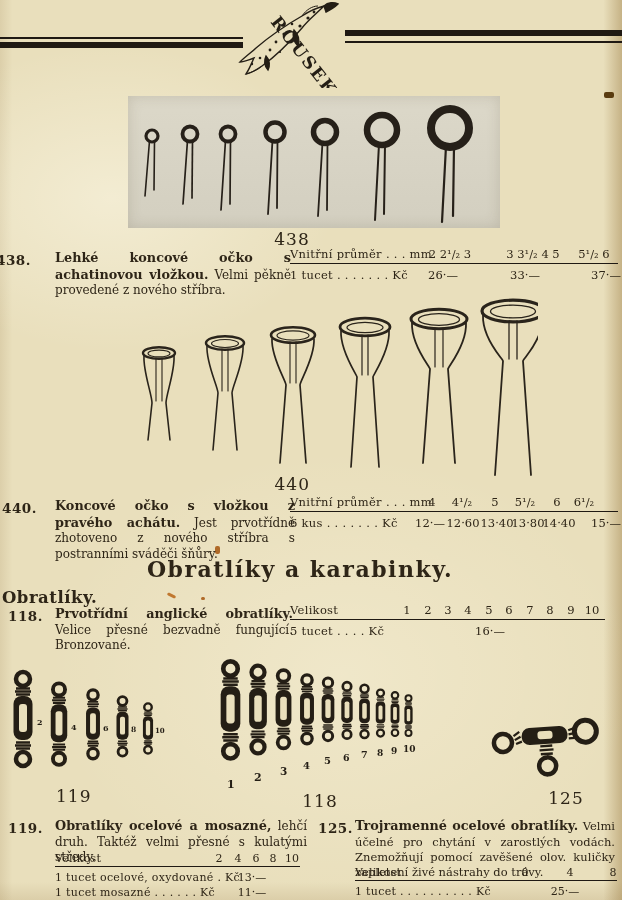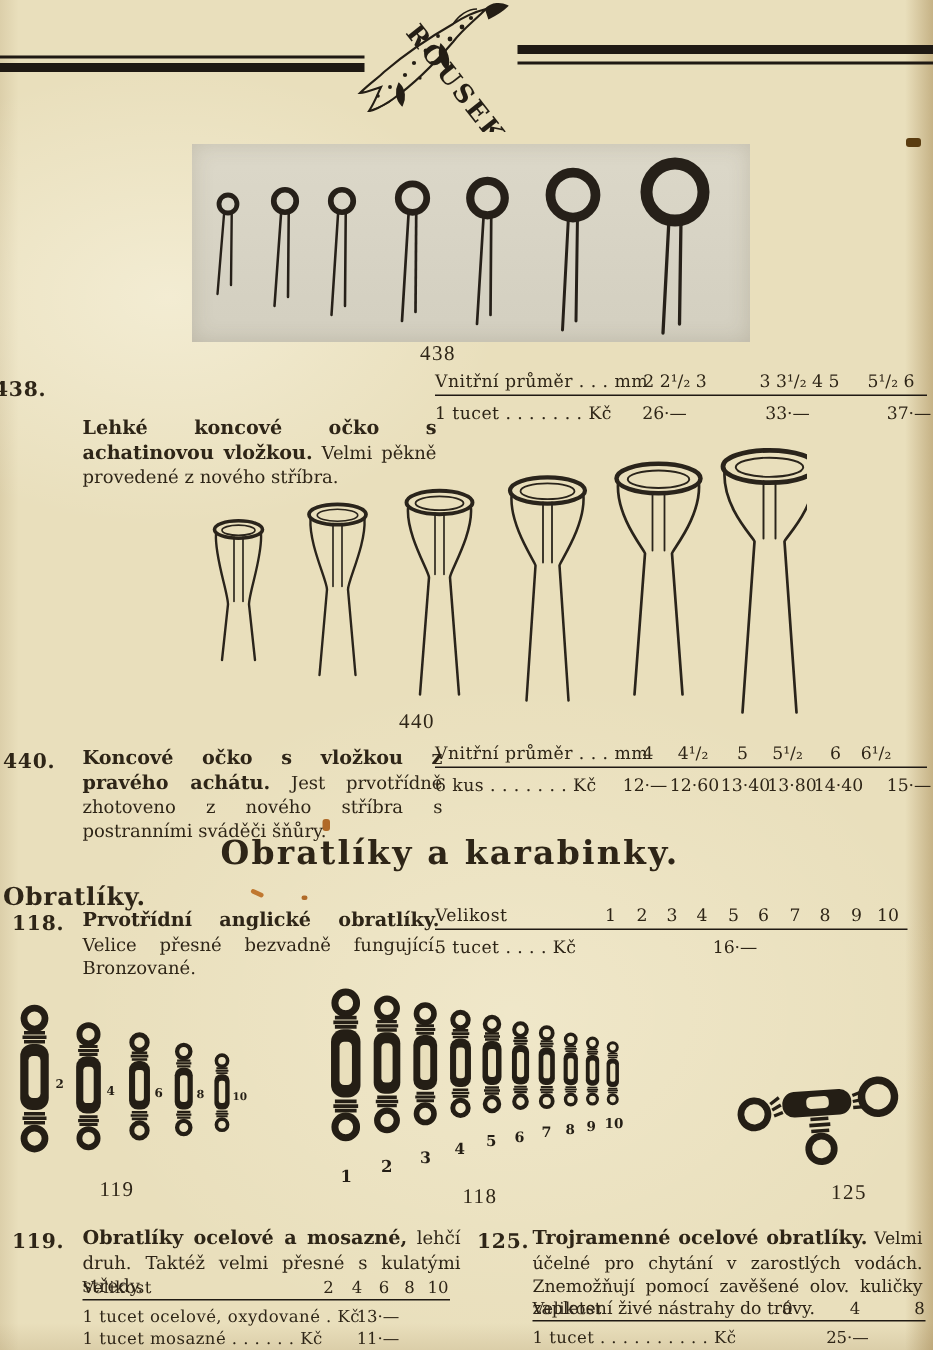--- a/index.html
+++ b/index.html
@@ -15,21 +15,21 @@
       #e9dfbc;
   }
   .abs{position:absolute;}
   .rule{position:absolute;background:#1f1913;}
   .num{position:absolute;font-weight:bold;font-size:13.5px;letter-spacing:.5px;}
   .desc{position:absolute;font-size:12px;line-height:1.3;text-align:justify;}
   .desc .lead{font-weight:bold;font-size:12.8px;}
   .tbl{position:absolute;font-size:11.5px;}
   .trowlab{position:absolute;left:0;white-space:nowrap;letter-spacing:.3px;}
   .tcell{position:absolute;transform:translateX(-50%);white-space:nowrap;}
-  .cap{position:absolute;font-size:14px;letter-spacing:1px;font-family:Liberation Serif, serif;}
+  .cap{position:absolute;font-size:17px;letter-spacing:1px;}
   .hdg{position:absolute;font-weight:bold;}
   .stain{position:absolute;border-radius:2px;}
   svg text{font-family:"DejaVu Serif","Liberation Serif",serif;fill:#241e15;}
 </style>
 </head>
 <body>
 
 <div class="page">
 
   <div class="rule" style="left:0;top:37px;width:243px;height:2px;"></div>
@@ -109,21 +109,21 @@
             <circle cx="322" cy="32" r="19" stroke-width="8"></circle>
             <path d="M318,50 L314,126" stroke-width="2.2"></path>
             <path d="M326,50 L325,120" stroke-width="2.2"></path>
           </g>
       </g>
     </svg>
   </div>
   <div class="cap" style="left:270px;top:229px;width:44px;text-align:center;">438</div>
 
   <div class="num" style="left:-4px;top:252px;">438.</div>
-  <div class="desc" style="left:55px;top:250px;width:236px;margin-top:28px;">
+  <div class="desc" style="left:55px;top:250px;width:236px;">
     <span class="lead">Lehké koncové očko s achatinovou vložkou.</span>
     <span>Velmi pěkně provedené z nového stříbra.</span>
   </div>
   <div class="tbl" style="left:290px;top:247px;width:330px;height:40px;">
     <span class="trowlab" style="top:0;">Vnitřní průměr  .  .  . mm</span>
     <span class="tcell" style="left:160px;top:0;">2  2¹/₂  3</span>
     <span class="tcell" style="left:243px;top:0;">3  3¹/₂  4  5</span>
     <span class="tcell" style="left:304px;top:0;">5¹/₂  6</span>
     <div class="rule" style="left:0;top:16px;width:328px;height:1px;"></div>
     <span class="trowlab" style="top:21px;">1 tucet .  .  .  .  .  .  . Kč</span>
@@ -179,21 +179,21 @@
         <g>
             <ellipse cx="390" cy="16" rx="31" ry="10.8" stroke-width="3.2"></ellipse>
             <ellipse cx="390" cy="16.5" rx="22.5" ry="6.4" stroke-width="1.3"></ellipse>
           <path d="M360,20 C359,44 380,64 380,66 L372,180" stroke-width="1.8"></path>
             <path d="M420,20 C421,44 400,64 400,66 L408,180" stroke-width="1.8"></path>
           <path d="M386,26 L386,64 M394,26 L394,64" stroke-width="1.3"></path>
           </g>
       </g>
     </svg>
   </div>
-  <div class="cap" style="left:266px;top:474px;width:44px;text-align:left;">440</div>
+  <div class="cap" style="left:266px;top:474px;width:44px;text-align:right;">440</div>
 
   <div class="num" style="left:2px;top:500px;">440.</div>
   <div class="desc" style="left:55px;top:498px;width:240px;">
     <span class="lead">Koncové očko s vložkou z pravého achátu.</span>
     <span>Jest prvotřídně zhotoveno z nového stříbra s postranními sváděči šňůry.</span>
   </div>
   <div class="tbl" style="left:290px;top:495px;width:330px;height:40px;">
     <span class="trowlab" style="top:0;">Vnitřní průměr  .  .  . mm</span>
     <span class="tcell" style="left:142px;top:0;">4</span>
     <span class="tcell" style="left:172px;top:0;">4¹/₂</span>
@@ -253,21 +253,21 @@
       <use href="#swv" x="76" y="32" width="22" height="80"></use>
       <use href="#swv" x="107" y="40" width="19" height="68"></use>
       <use href="#swv" x="134" y="48" width="16" height="56"></use>
       <text x="31" y="72" font-size="8" font-weight="bold">2</text>
       <text x="65" y="77" font-size="8" font-weight="bold">4</text>
       <text x="97" y="78" font-size="8" font-weight="bold">6</text>
       <text x="125" y="79" font-size="7.5" font-weight="bold">8</text>
       <text x="149" y="80" font-size="7" font-weight="bold">10</text>
     </svg>
   </div>
-  <div class="cap" style="left:56px;top:786px;width:44px;text-align:center;">119</div>
+  <div class="cap" style="left:56px;top:786px;width:44px;text-align:left;">119</div>
 
   <div class="abs" style="left:213px;top:648px;width:230px;height:150px;">
     <svg width="230" height="150" viewBox="0 0 230 150">
       <use href="#swv" x="2" y="2" width="31" height="122"></use>
       <use href="#swv" x="31" y="7" width="28" height="111"></use>
       <use href="#swv" x="58" y="12" width="25" height="100"></use>
       <use href="#swv" x="83" y="17" width="22" height="90"></use>
       <use href="#swv" x="105" y="22" width="20" height="80"></use>
       <use href="#swv" x="125" y="27" width="18" height="72"></use>
       <use href="#swv" x="143" y="32" width="17" height="64"></use>

